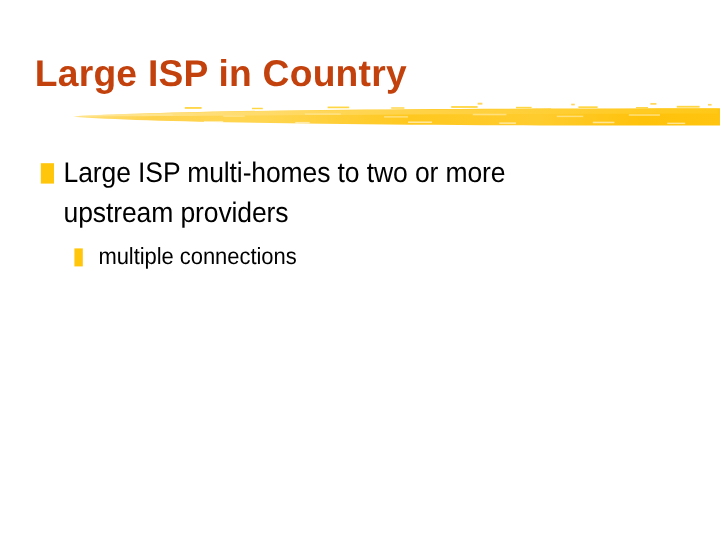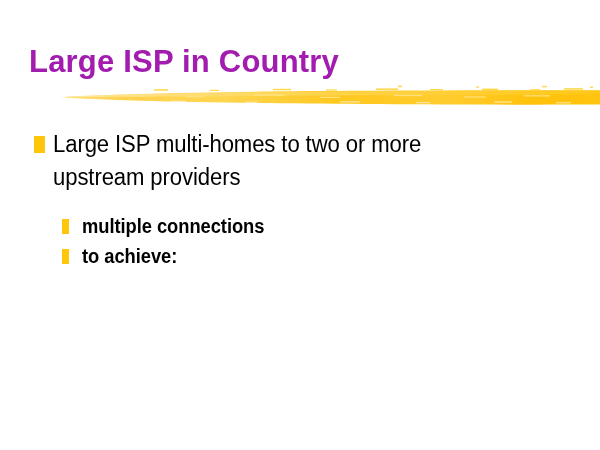--- a/index.html
+++ b/index.html
@@ -26,21 +26,21 @@
   #slide-title {
     position: absolute;
     left: 29px;
     top: 44px;
     width: 540px;
     font-family: "Liberation Sans", "DejaVu Sans", sans-serif;
     font-weight: bold;
     font-size: 31px;
     line-height: 36px;
     letter-spacing: 0.2px;
-    color: #a21caf;
+    color: #c2410c;
     white-space: nowrap;
   }
 
   
   #title-underline {
     position: absolute;
     left: 58px;
     top: 84px;
     width: 542px;
     height: 24px;
@@ -69,39 +69,39 @@
   }
 
   .bullet-text {
     display: block;
     color: #000000;
     font-family: "Liberation Sans", "DejaVu Sans", sans-serif;
     font-stretch: condensed;
   }
 
   
-  .lvl1 { margin-bottom: 18px; }
+  .lvl1 { margin-bottom: 6px; }
   .lvl1 .bullet-marker {
     left: 34px;
     top: 8px;
     width: 11px;
     height: 17px;
   }
   .lvl1 .bullet-text {
     margin-left: 53px;
     margin-right: 76px;
     font-size: 23.5px;
     line-height: 33px;
     letter-spacing: -0.1px;
     transform: scaleX(0.94);
     transform-origin: left top;
   }
 
   
-  .lvl2 { margin-bottom: 1px; font-weight: bold; }
+  .lvl2 { margin-bottom: 1px; }
   .lvl2 .bullet-marker {
     left: 62px;
     top: 7px;
     width: 7px;
     height: 15px;
   }
   .lvl2 .bullet-text {
     margin-left: 82px;
     font-size: 19.5px;
     line-height: 29px;
@@ -200,22 +200,18 @@
     <div class="bullet-row lvl1">
       <span class="bullet-marker"></span>
       <span class="bullet-text">Large ISP multi-homes to two or more upstream providers</span>
     </div>
 
     <div class="bullet-row lvl2">
       <span class="bullet-marker"></span>
       <span class="bullet-text">multiple connections</span>
     </div>
 
-    <div class="bullet-row lvl2">
-      <span class="bullet-marker"></span>
-      <span class="bullet-text">to achieve:</span>
-    </div>
 
 
 
 
   </div>
 </div>
 
 </body></html>

